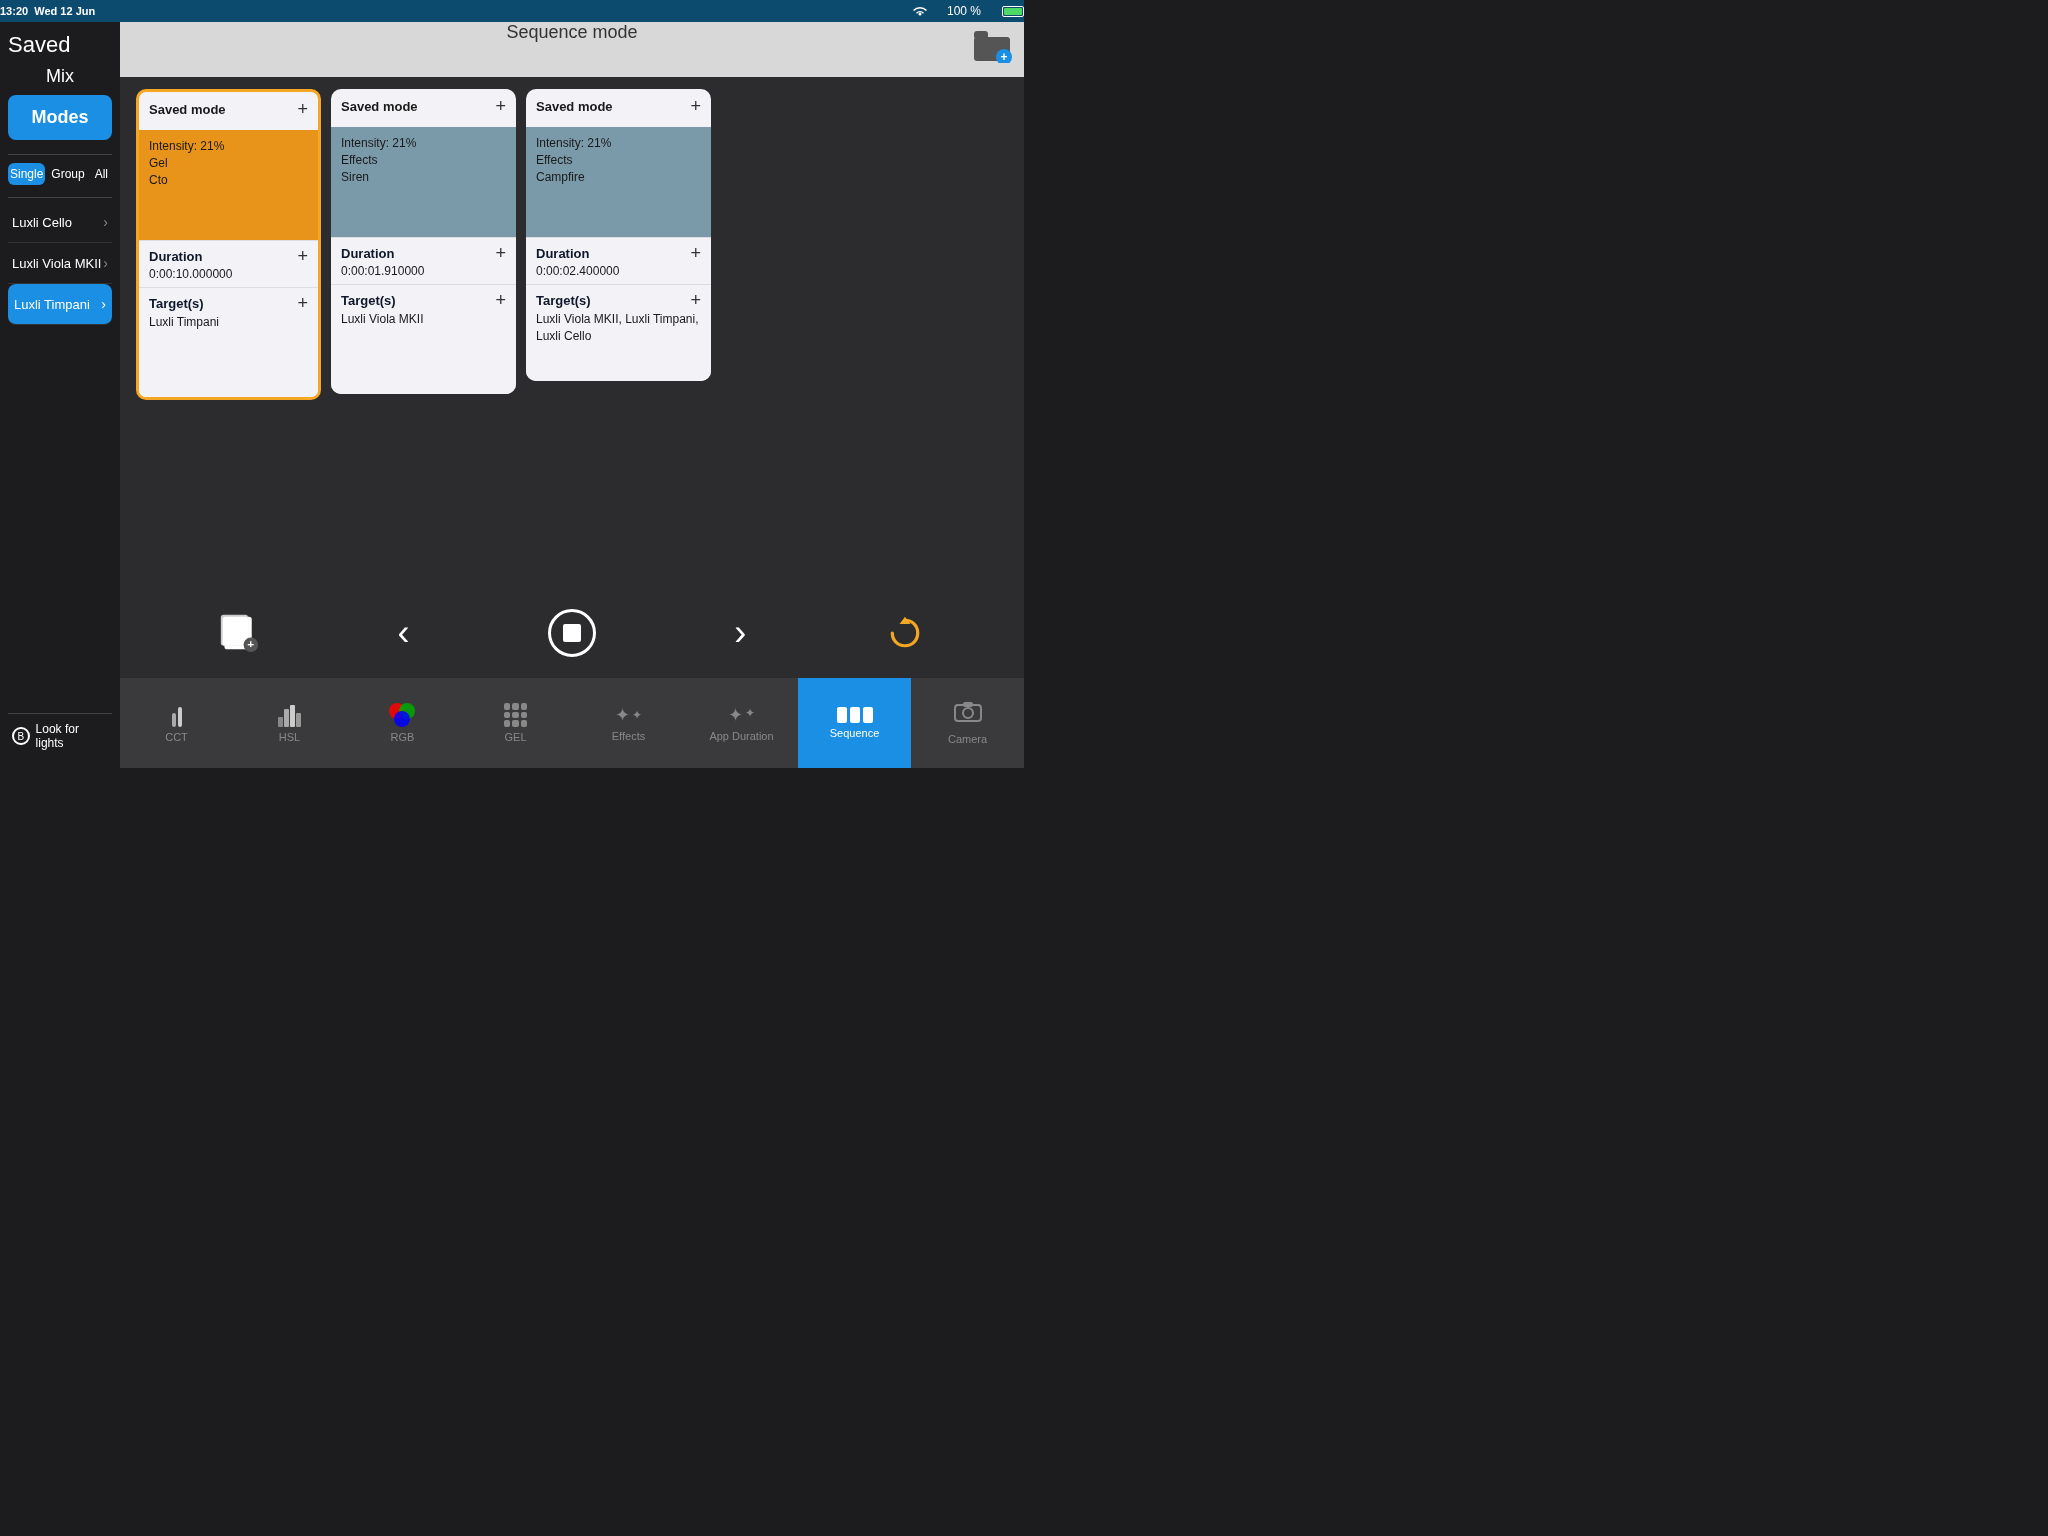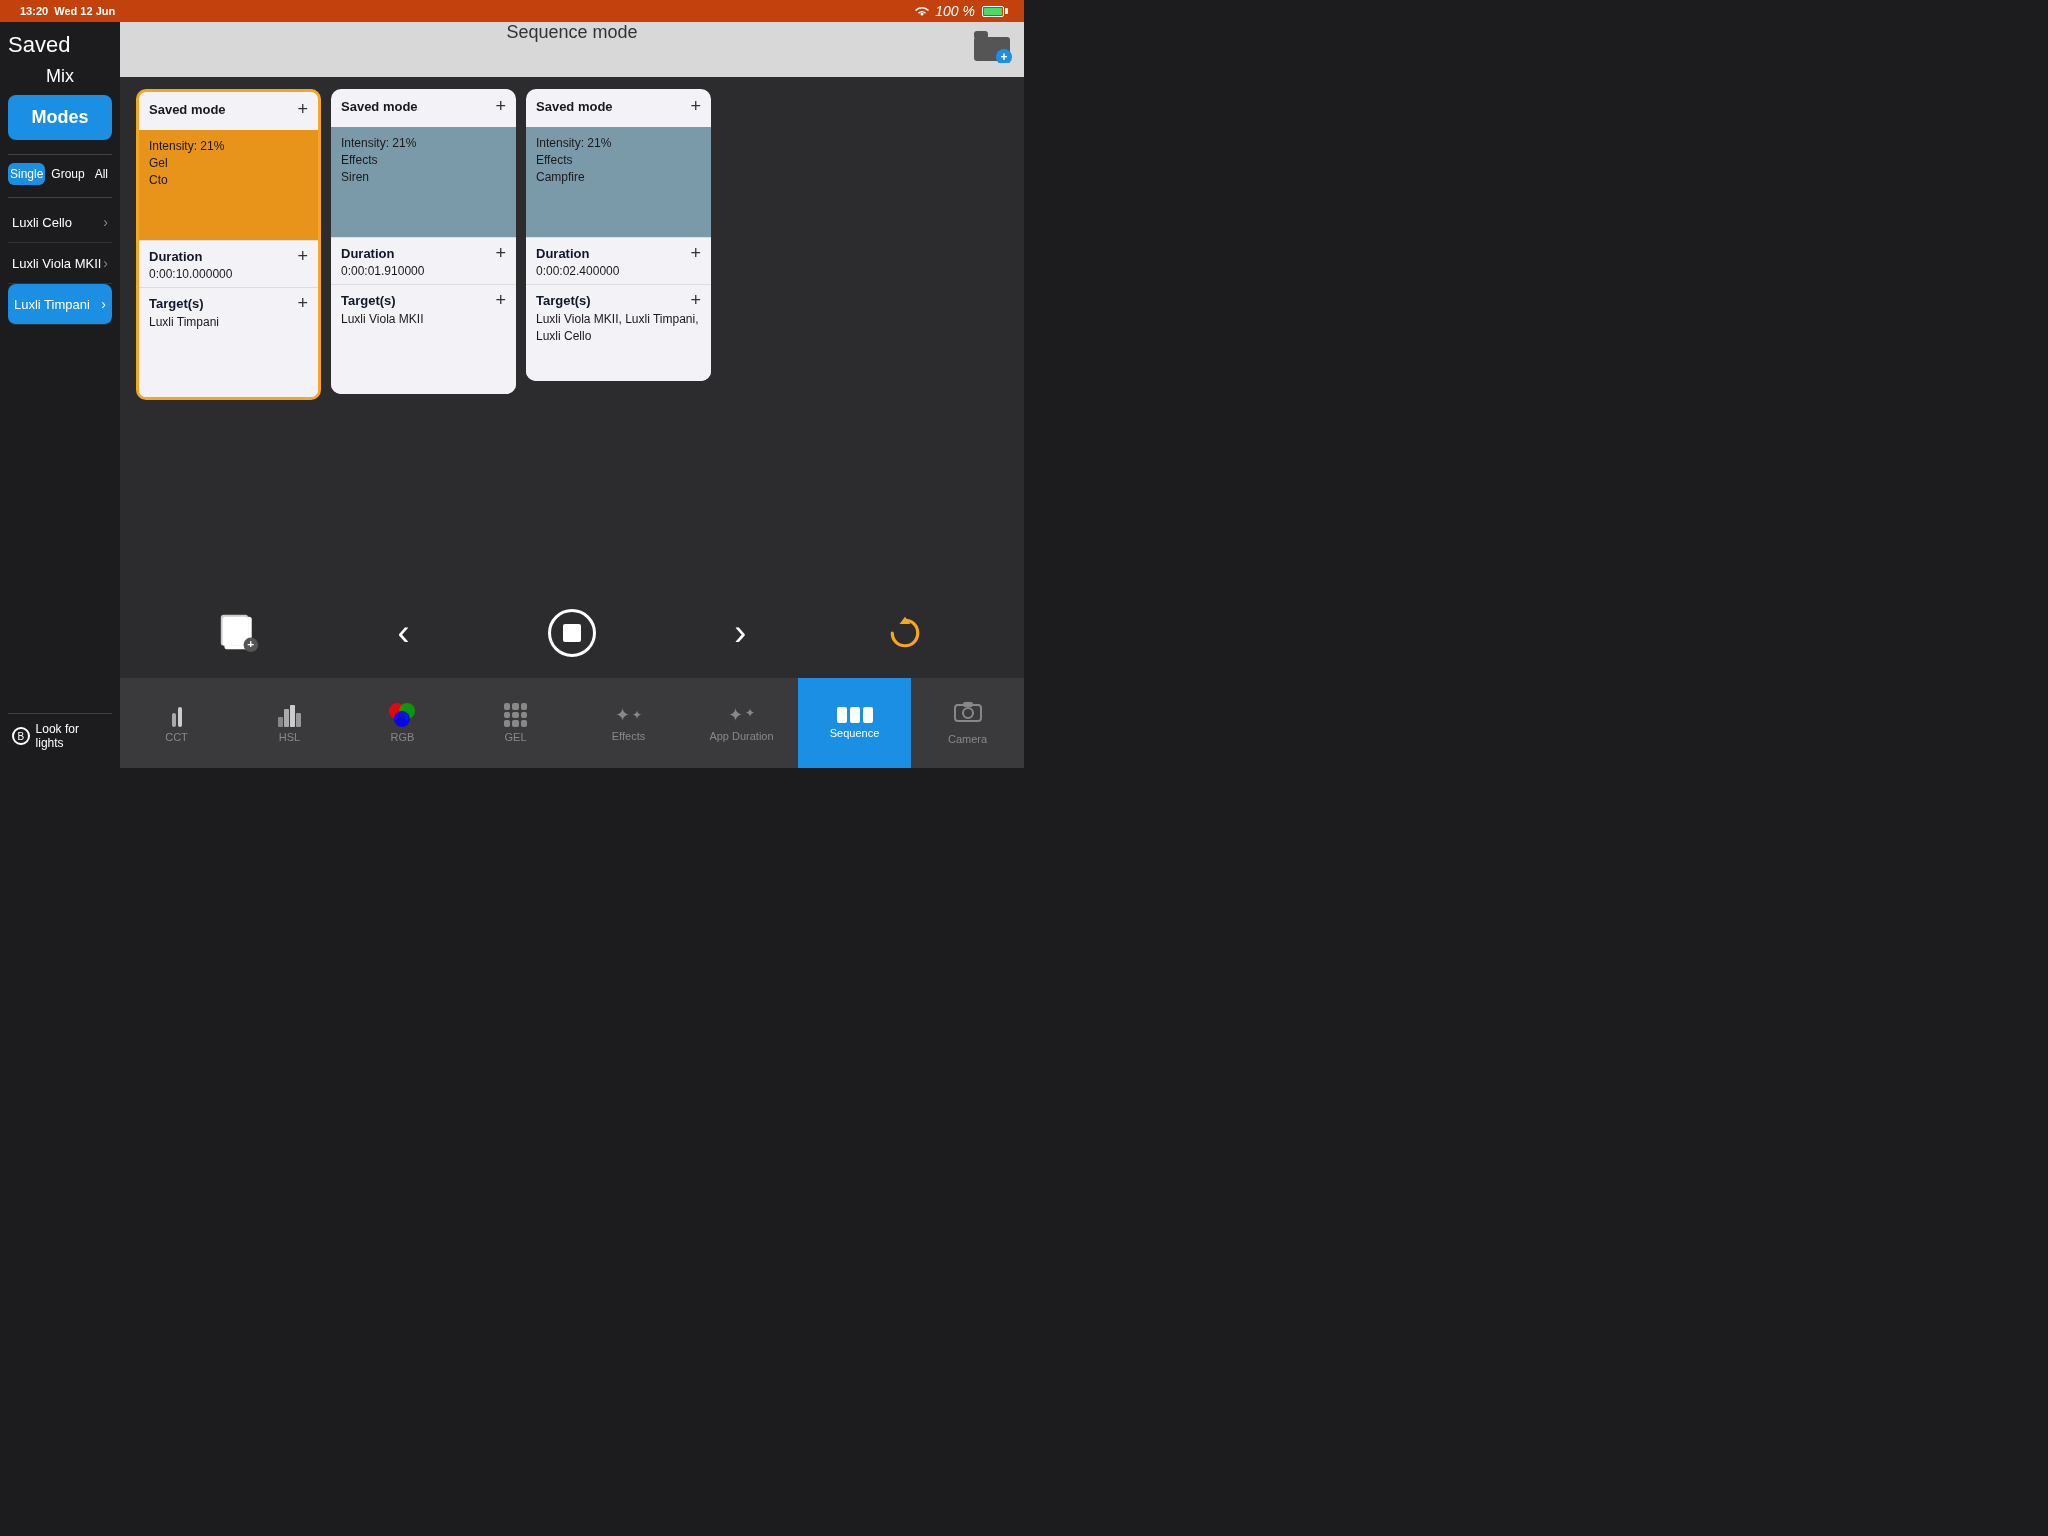--- a/index.html
+++ b/index.html
@@ -10,29 +10,29 @@
       height: 768px;
       overflow: hidden;
       position: relative;
     }
 
     
     .status-bar {
       position: absolute;
       top: 0; left: 0; right: 0;
       height: 22px;
-      background: #c2410c;
+      background: #0c4a6e;
       display: flex;
       align-items: center;
       justify-content: space-between;
-      padding: 0 20px;
+      padding: 0 0;
       z-index: 100;
     }
     .status-left { color: #fff; font-size: 11px; font-weight: 600; }
-    .status-right { color: #fff; font-size: 14px; display: flex; align-items: center; gap: 5px; font-style: italic; }
+    .status-right { color: #fff; font-size: 12px; display: flex; align-items: center; gap: 19px; }
     .battery-icon { width: 22px; height: 11px; border: 1.5px solid #fff; border-radius: 2px; position: relative; display: inline-block; margin-left: 2px; }
     .battery-icon::after { content: ''; position: absolute; right: -5px; top: 50%; transform: translateY(-50%); width: 3px; height: 6px; background: #fff; border-radius: 0 1px 1px 0; }
     .battery-fill { position: absolute; left: 1px; top: 1px; bottom: 1px; width: 90%; background: #4cd964; border-radius: 1px; }
 
     
     .sidebar {
       position: absolute;
       top: 22px; left: 0; bottom: 0;
       width: 120px;
       background: #1c1c1e;

